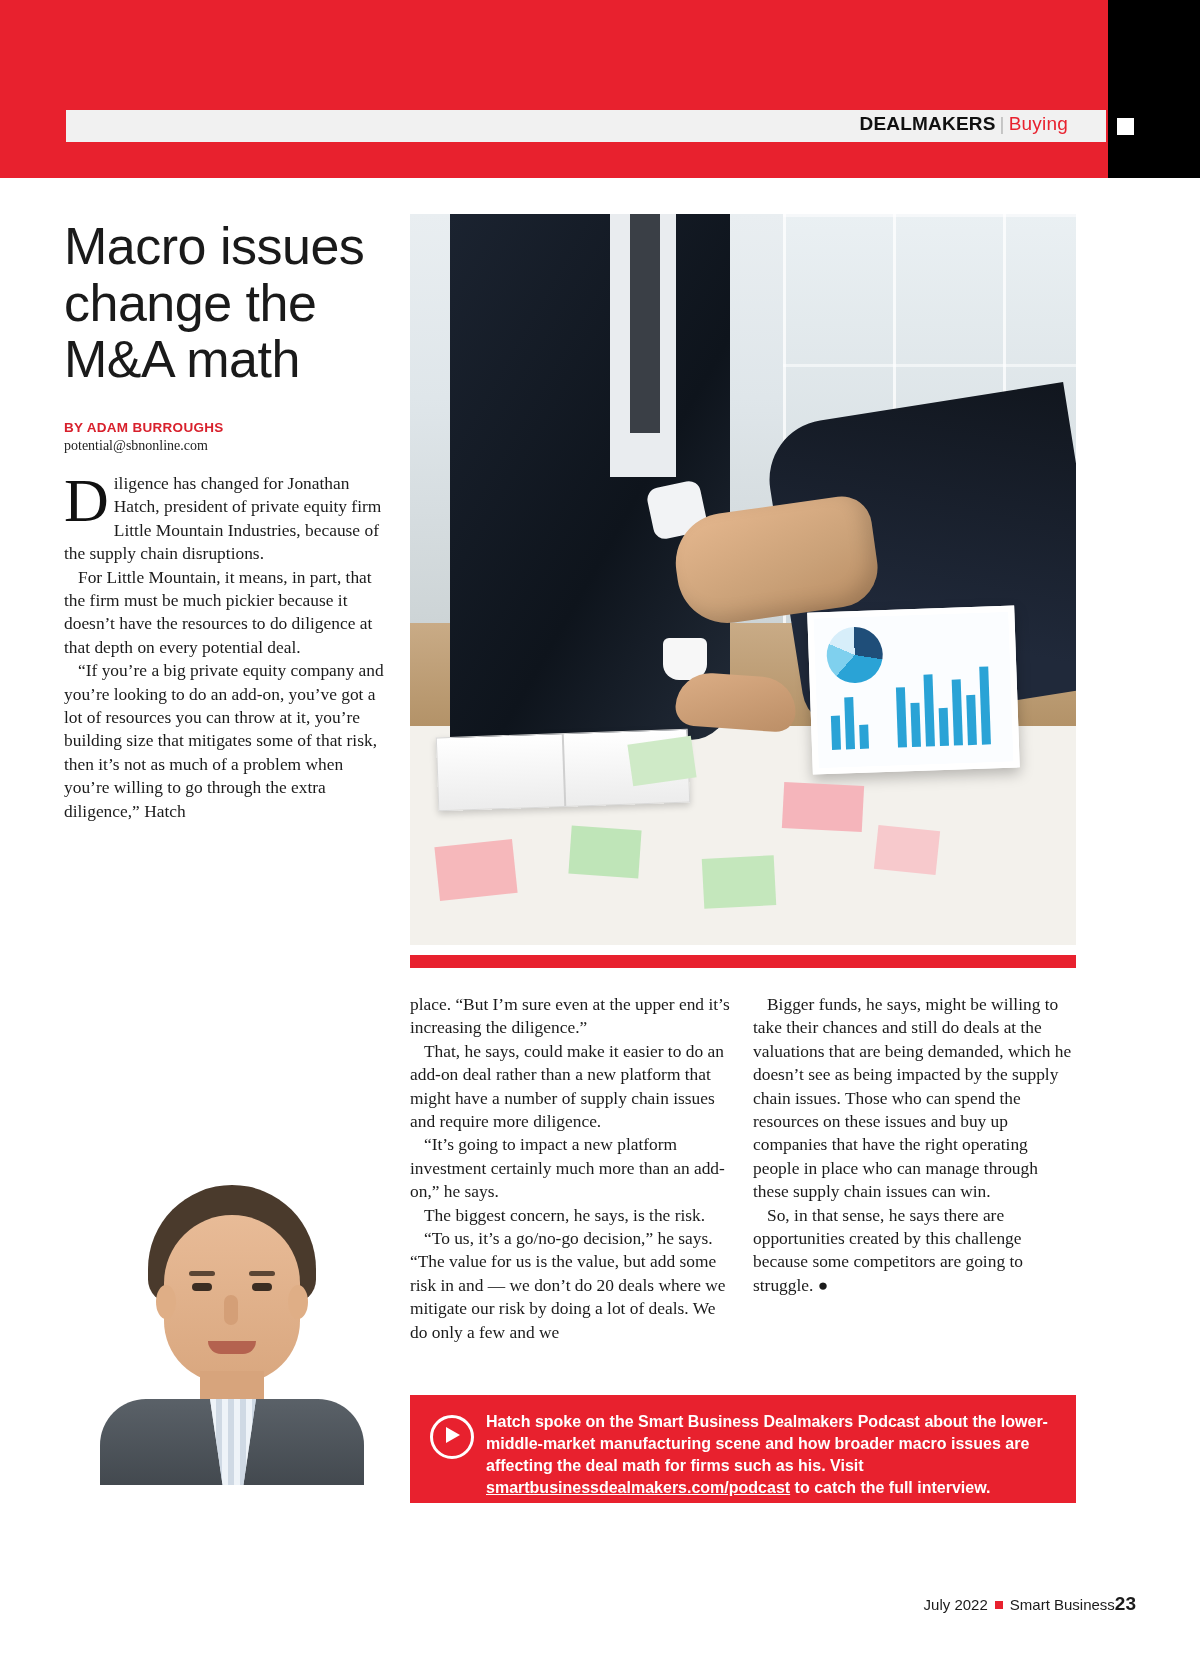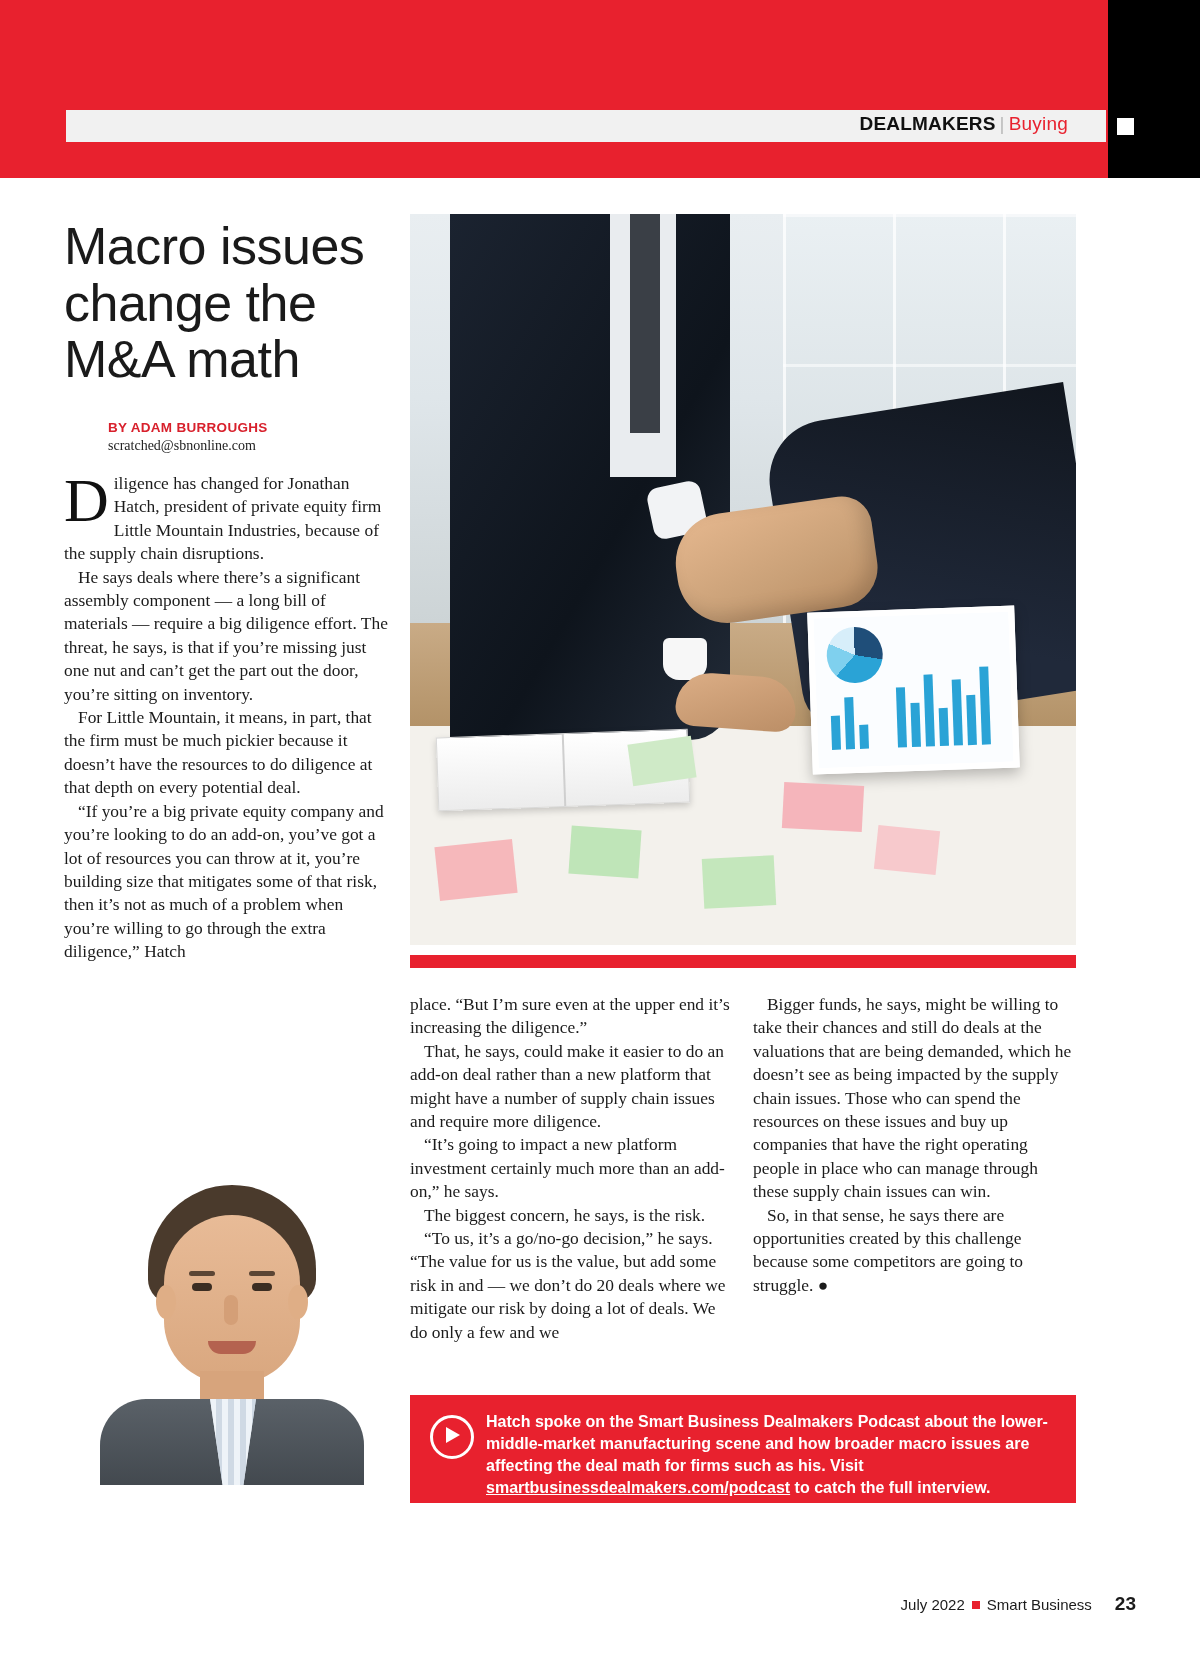--- a/index.html
+++ b/index.html
@@ -72,21 +72,20 @@
     font-size: 52px;
     line-height: 1.09;
     color: #1a1a1a;
     letter-spacing: -0.5px;
   }
   .byline {
     position: absolute;
     left: 64px; top: 420px;
     width: 340px;
     font-family: "Liberation Sans", sans-serif;
-    margin-left: 44px;
   }
   .byline .author {
     font-weight: bold;
     font-size: 13.5px;
     color: #d8202c;
     letter-spacing: .3px;
   }
   .byline .email {
     font-size: 14px;
     color: #222222;
@@ -298,38 +297,38 @@
     font-family: "Liberation Sans", sans-serif;
     font-size: 15px;
     color: #1b1b1b;
     white-space: nowrap;
   }
   .footer .sq {
     display: inline-block; width: 8px; height: 8px;
     background: #e8212e; margin: 0 7px 1px 7px;
   }
   .footer .pg {
-    font-weight: bold; font-size: 19px; margin-left: 23px;
+    font-weight: bold; font-size: 19px; margin-left: 0;
   }
 </style>
 </head>
 <body>
 
 <div class="top-band"></div>
 <div class="top-black-block"></div>
 <div class="header-strip"></div>
 <div class="header-kicker">
   <span>DEALMAKERS</span><span class="sep">|</span><span class="sub">Buying</span>
 </div>
 <div class="header-square"></div>
 
 <div class="headline">Macro issues change the M&amp;A math</div>
 <div class="byline">
   <div class="author">BY ADAM BURROUGHS</div>
-  <div class="email">scratched@sbnonline.com</div>
+  <div class="email">potential@sbnonline.com</div>
 </div>
 
 <div class="photo">
   <div class="sky"></div>
   <div class="window-grid"></div>
   <div class="deskwood"></div>
   <div class="papers"></div>
   <div class="suitL"></div>
   <div class="shirtL"></div>
   <div class="tieL"></div>
@@ -357,21 +356,20 @@
   <div class="sticky s2"></div>
   <div class="sticky s3"></div>
   <div class="sticky s4"></div>
   <div class="sticky s5"></div>
   <div class="sticky s6"></div>
 </div>
 <div class="photo-rule"></div>
 
 <div class="col" id="col1">
   <p class="first"><span class="dropcap">D</span><span>iligence has changed for Jonathan Hatch, president of private equity firm Little Mountain Industries, because of the supply chain disruptions.</span></p>
-  <p>He says deals where there’s a significant assembly component — a long bill of materials — require a big diligence effort. The threat, he says, is that if you’re missing just one nut and can’t get the part out the door, you’re sitting on inventory.</p>
   <p>For Little Mountain, it means, in part, that the firm must be much pickier because it doesn’t have the resources to do diligence at that depth on every potential deal.</p>
   <p>“If you’re a big private equity company and you’re looking to do an add-on, you’ve got a lot of resources you can throw at it, you’re building size that mitigates some of that risk, then it’s not as much of a problem when you’re willing to go through the extra diligence,” Hatch</p>
 </div>
 
 <div class="col" id="col2">
   <p class="first">place. “But I’m sure even at the upper end it’s increasing the diligence.”</p>
   <p>That, he says, could make it easier to do an add-on deal rather than a new platform that might have a number of supply chain issues and require more diligence.</p>
   <p>“It’s going to impact a new platform investment certainly much more than an add-on,” he says.</p>
   <p>The biggest concern, he says, is the risk.</p>
   <p>“To us, it’s a go/no-go decision,” he says. “The value for us is the value, but add some risk in and — we don’t do 20 deals where we mitigate our risk by doing a lot of deals. We do only a few and we</p>

